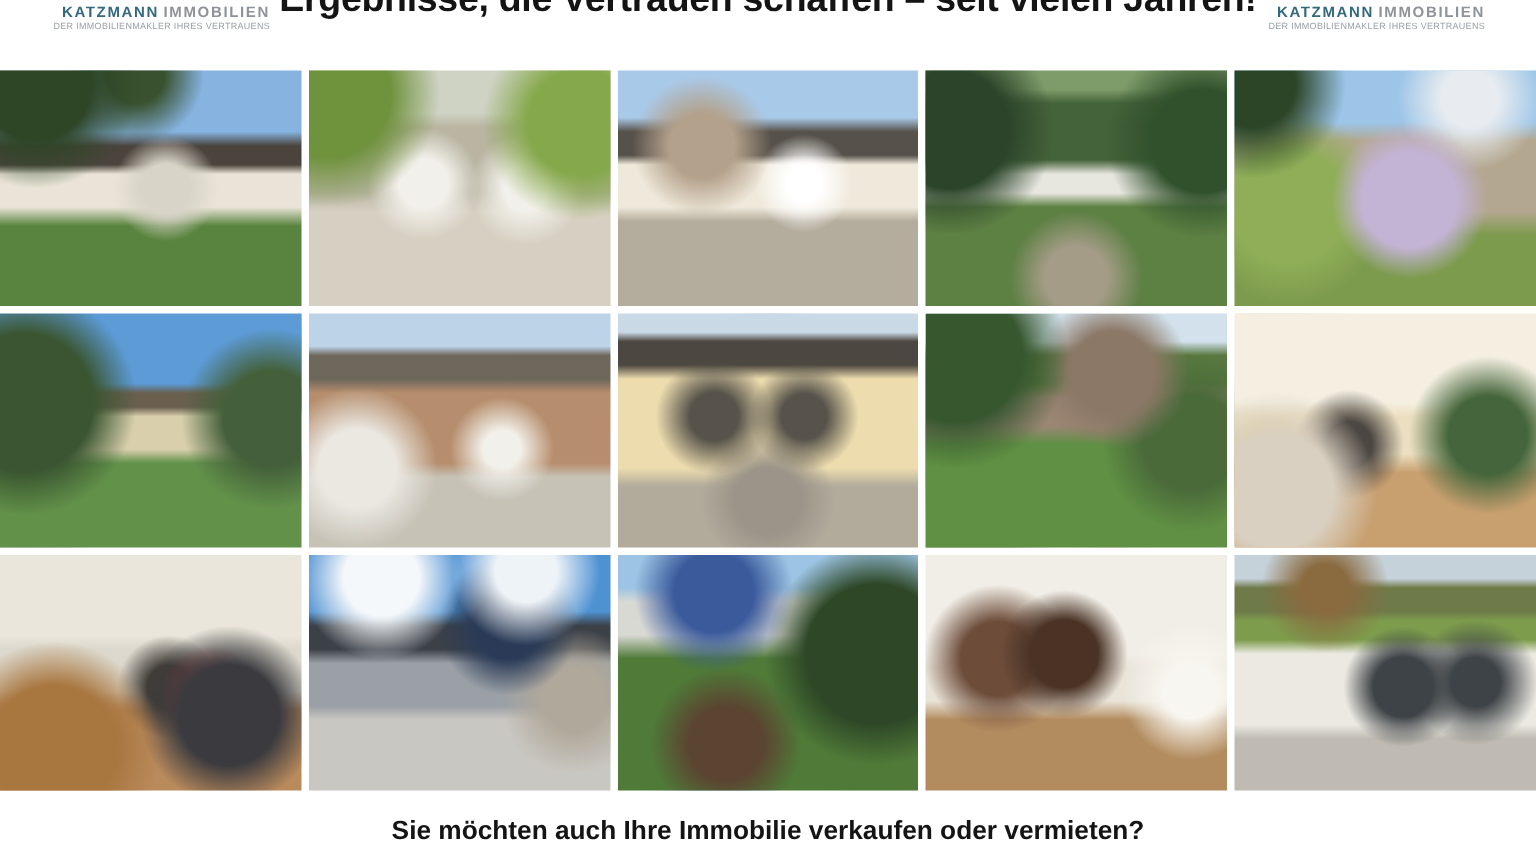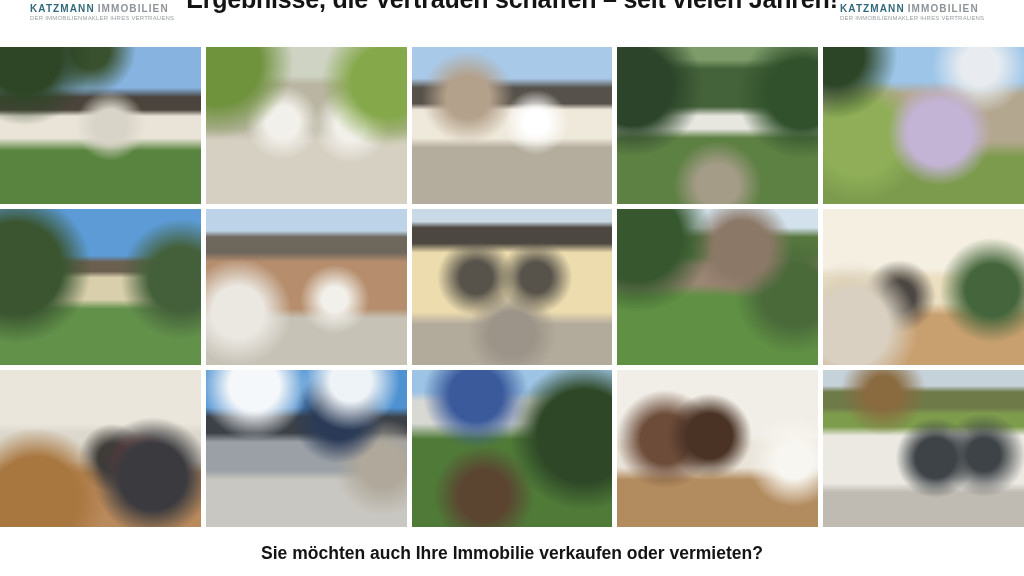--- a/index.html
+++ b/index.html
@@ -27,21 +27,21 @@
     font-weight: 700;
     letter-spacing: -0.2px;
     color: #141414;
     white-space: nowrap;
   }
 
   .logo {
     position: absolute;
     top: 3px;
     width: 150px;
-    text-align: left;
+    text-align: right;
   }
   .logo-left  { left: 30px; }
   .logo-right { right: 34px; }
 
   .logo-brandline {
     font-size: 10px;
     font-weight: 700;
     letter-spacing: 1.1px;
     white-space: nowrap;
   }

